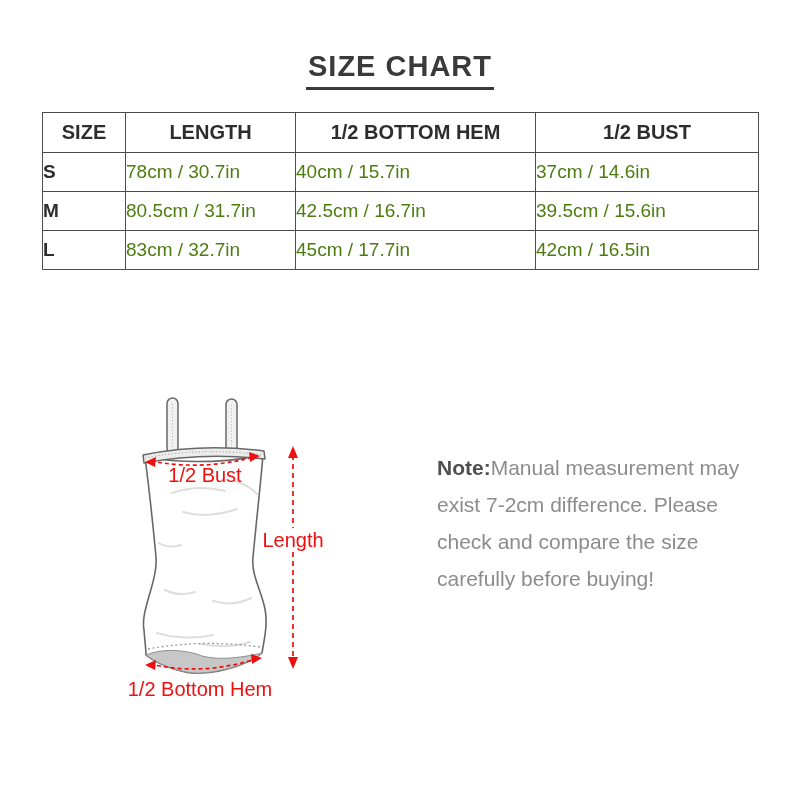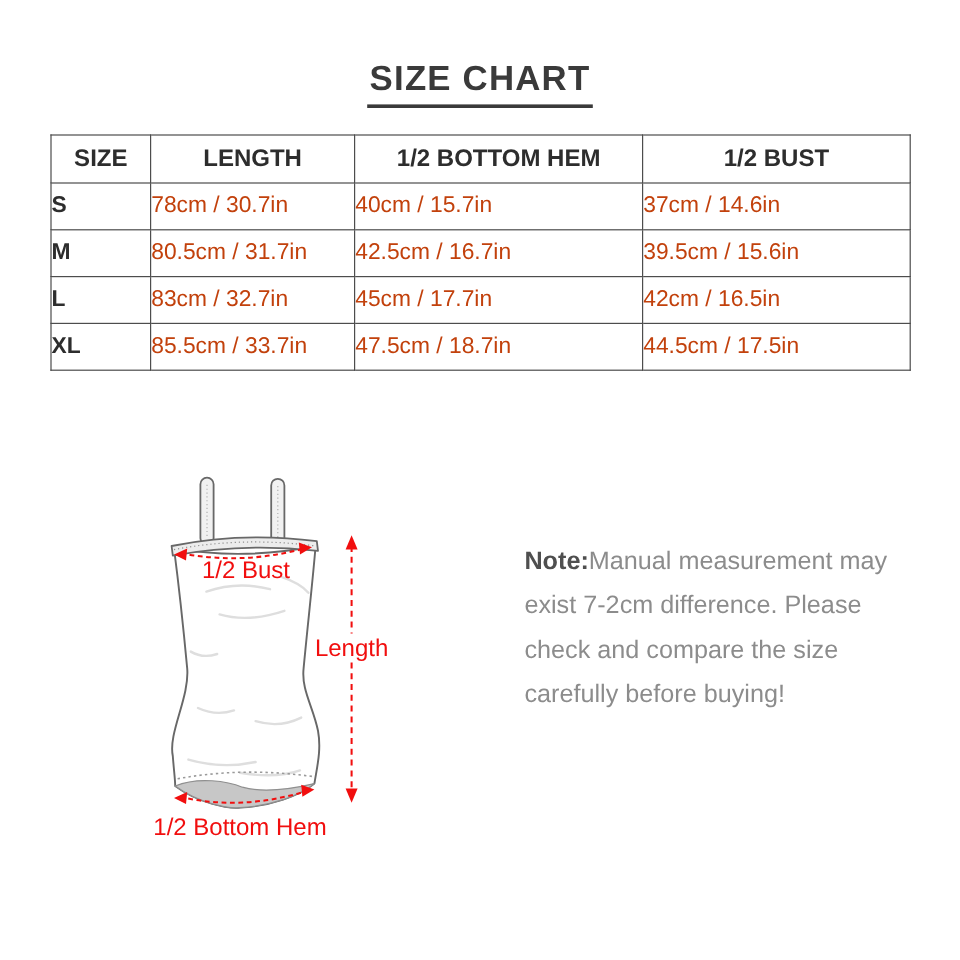--- a/index.html
+++ b/index.html
@@ -45,21 +45,21 @@
     overflow: hidden;
     white-space: nowrap;
   }
   .size-table thead tr { height: 40px; }
   .size-table tbody tr { height: 39px; background: #ffffff; }
   .size-table th {
     font-weight: bold;
     color: #2d2d2d;
     font-size: 20px;
   }
-  .size-table td { color: #c2410c; }
+  .size-table td { color: #4d7c0f; }
   .size-table td.size-col {
     font-weight: bold;
     color: #2d2d2d;
   }
   
   .dress-svg {
     position: absolute;
     left: 95px;
     top: 385px;
     width: 270px;
@@ -120,26 +120,20 @@
         <td>80.5cm / 31.7in</td>
         <td>42.5cm / 16.7in</td>
         <td>39.5cm / 15.6in</td>
       </tr>
       <tr>
         <td class="size-col">L</td>
         <td>83cm / 32.7in</td>
         <td>45cm / 17.7in</td>
         <td>42cm / 16.5in</td>
       </tr>
-      <tr>
-        <td class="size-col">XL</td>
-        <td>85.5cm / 33.7in</td>
-        <td>47.5cm / 18.7in</td>
-        <td>44.5cm / 17.5in</td>
-      </tr>
     </tbody>
   </table>
 
   <svg class="dress-svg" viewBox="0 0 270 330">
 
     <rect x="72" y="13" width="11" height="56" rx="5.5" fill="#f1f1f1" stroke="#686868" stroke-width="1.5"></rect>
     <rect x="131" y="14" width="11" height="55" rx="5.5" fill="#f1f1f1" stroke="#686868" stroke-width="1.5"></rect>
     <path d="M77.5,19 V63" stroke="#b0b0b0" stroke-width="1" stroke-dasharray="1 2.2" fill="none"></path>
     <path d="M136.5,20 V63" stroke="#b0b0b0" stroke-width="1" stroke-dasharray="1 2.2" fill="none"></path>
 

